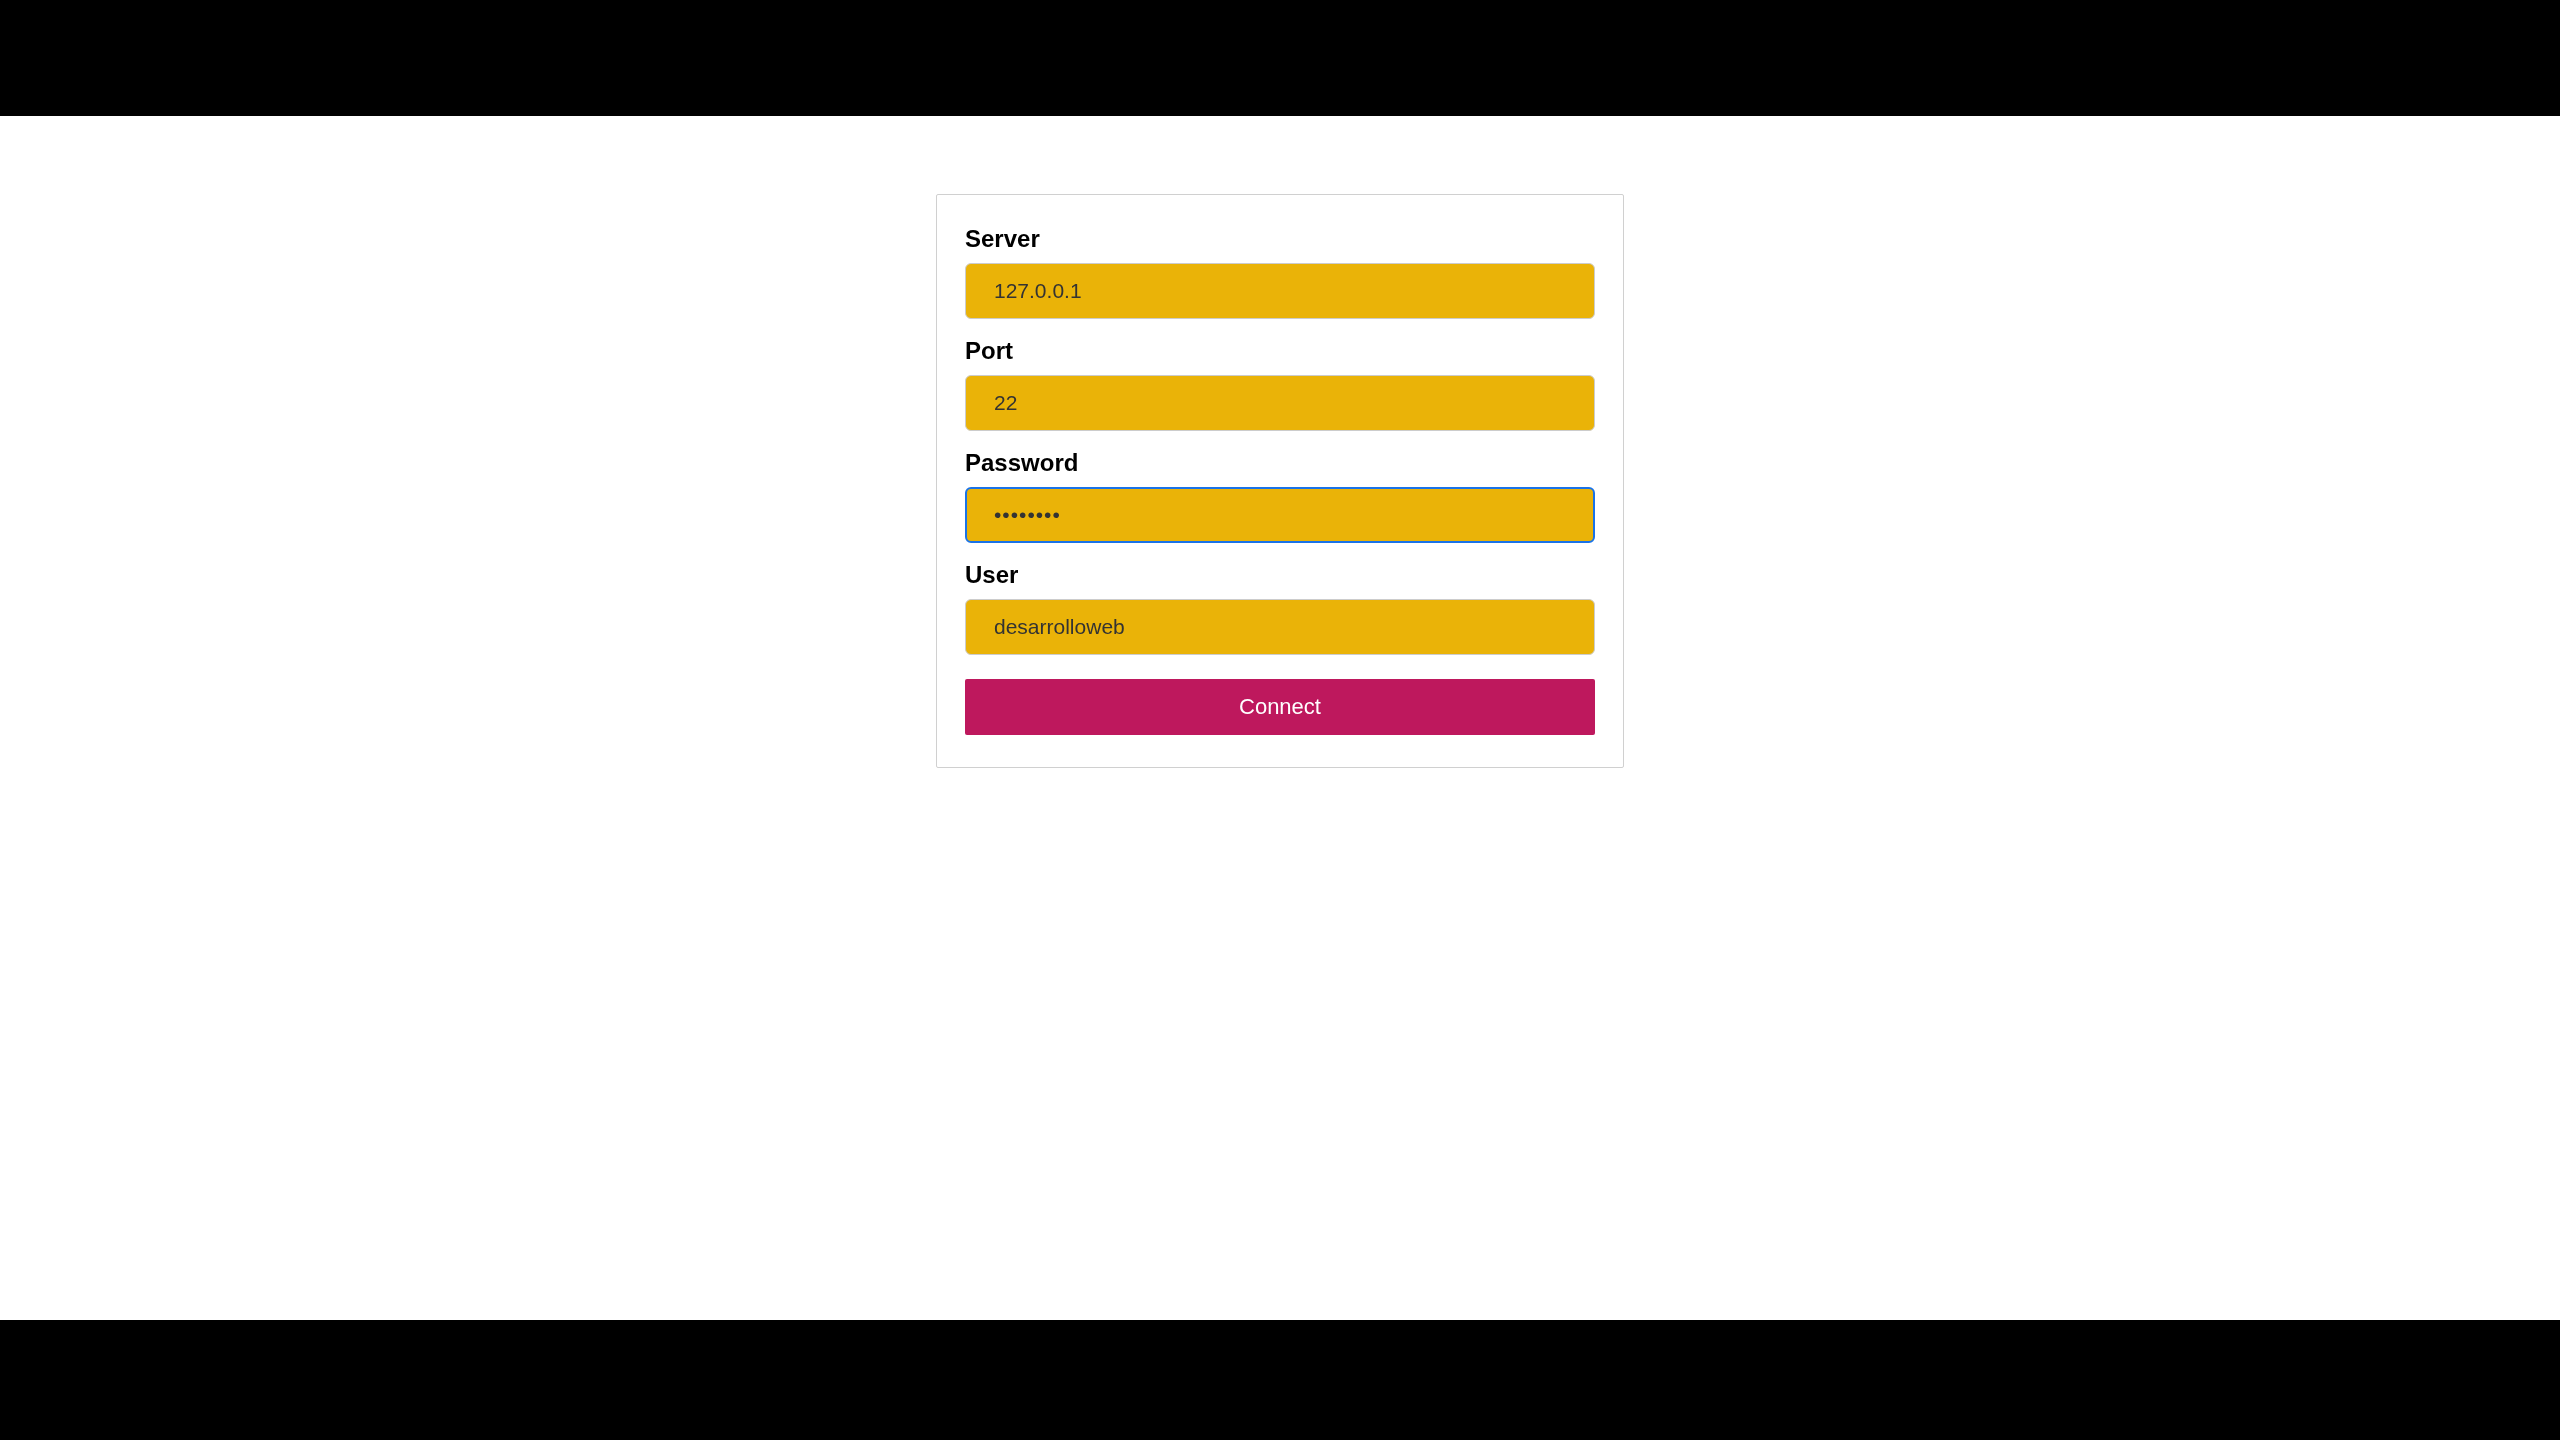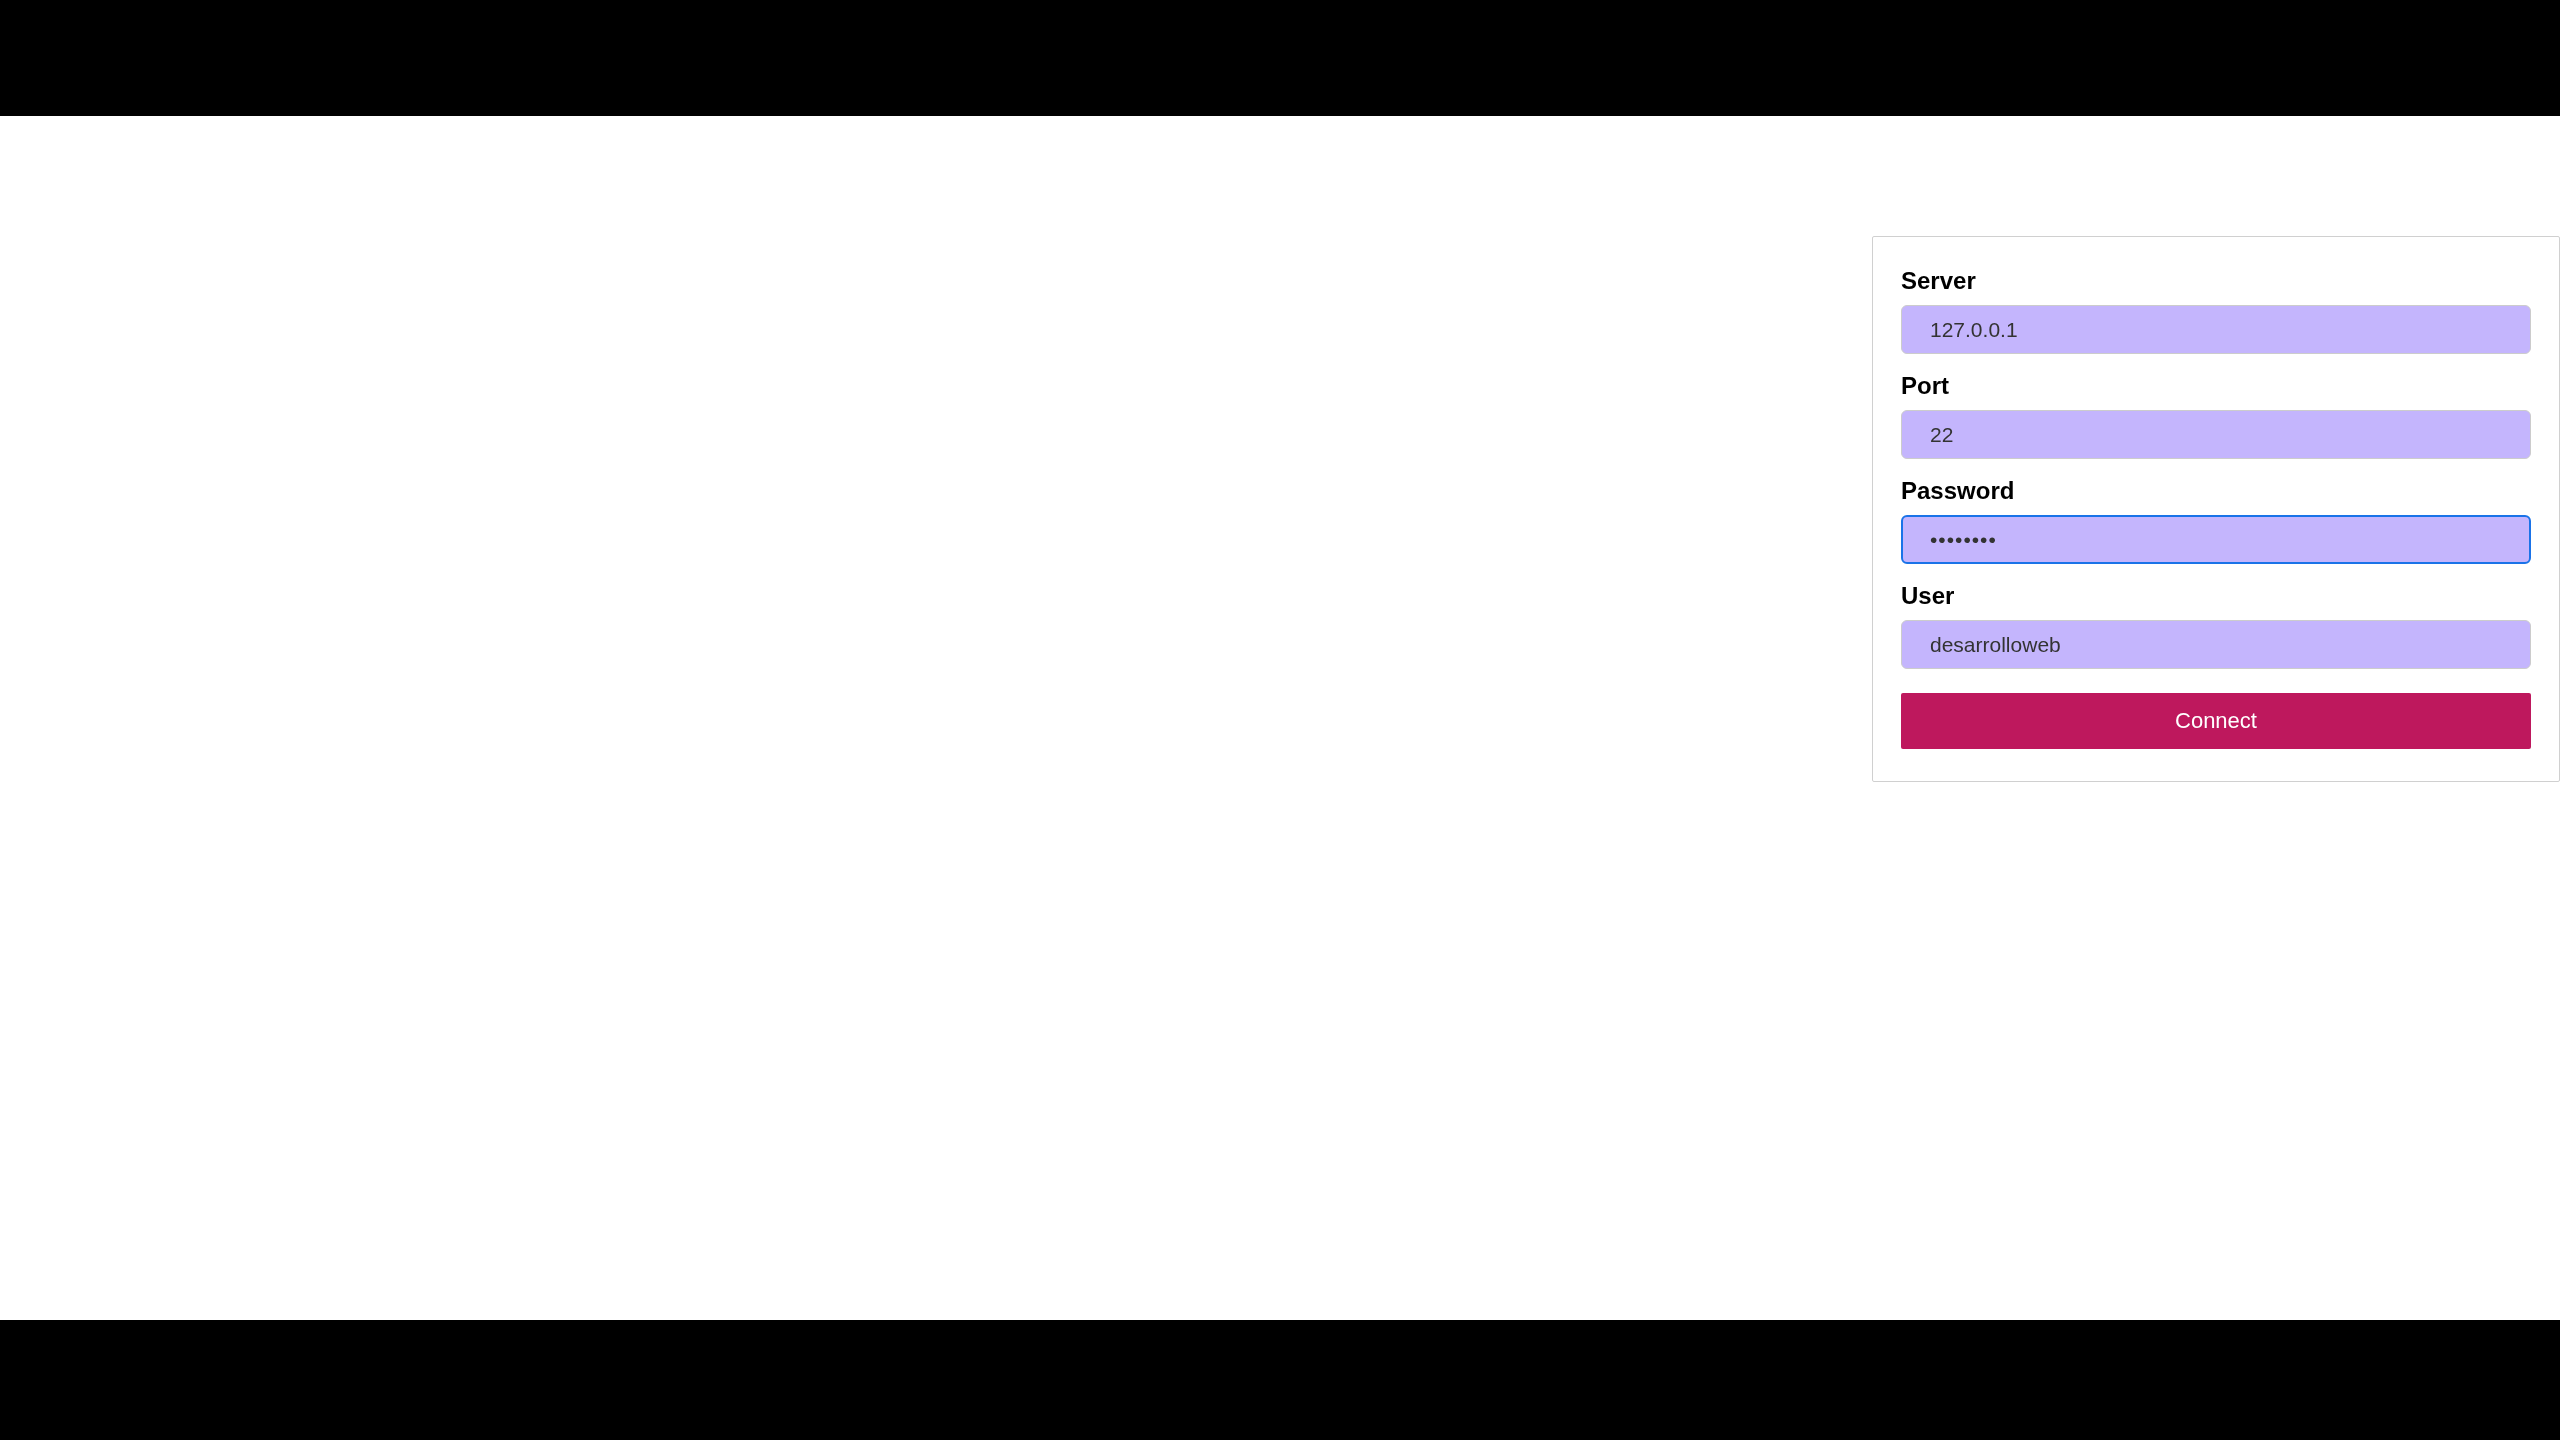--- a/index.html
+++ b/index.html
@@ -32,22 +32,22 @@
       background: #000000;
     }
     .content-area {
       position: absolute;
       top: 116px;
       left: 0;
       right: 0;
       bottom: 120px;
       background: #ffffff;
       display: flex;
-      justify-content: flex-end;
-      padding-top: 120px;
+      justify-content: center;
+      padding-top: 78px;
     }
     .login-panel {
       width: 688px;
       border: 1px solid #d0d0d0;
       border-radius: 2px;
       padding: 30px 28px 32px 28px;
       background: #ffffff;
       height: fit-content;
     }
     .form-group {
@@ -59,29 +59,29 @@
       font-size: 24px;
       color: #000000;
       margin-bottom: 10px;
       margin-top: 0;
     }
     .form-group + .form-group .form-label {
       margin-top: 18px;
     }
     .form-input {
       width: 100%;
-      height: 49px;
+      height: 56px;
       border: 1px solid #cccccc;
       border-radius: 6px;
       padding: 0 28px;
       font-size: 21px;
       color: #333333;
       font-family: inherit;
       outline: none;
-      background: #c4b5fd;
+      background: #eab308;
     }
     .form-input.focused {
       border: 2px solid #1a73e8;
       padding: 0 27px;
     }
     .password-input {
       letter-spacing: 1px;
       font-family: Arial, sans-serif;
     }
     .connect-button {

